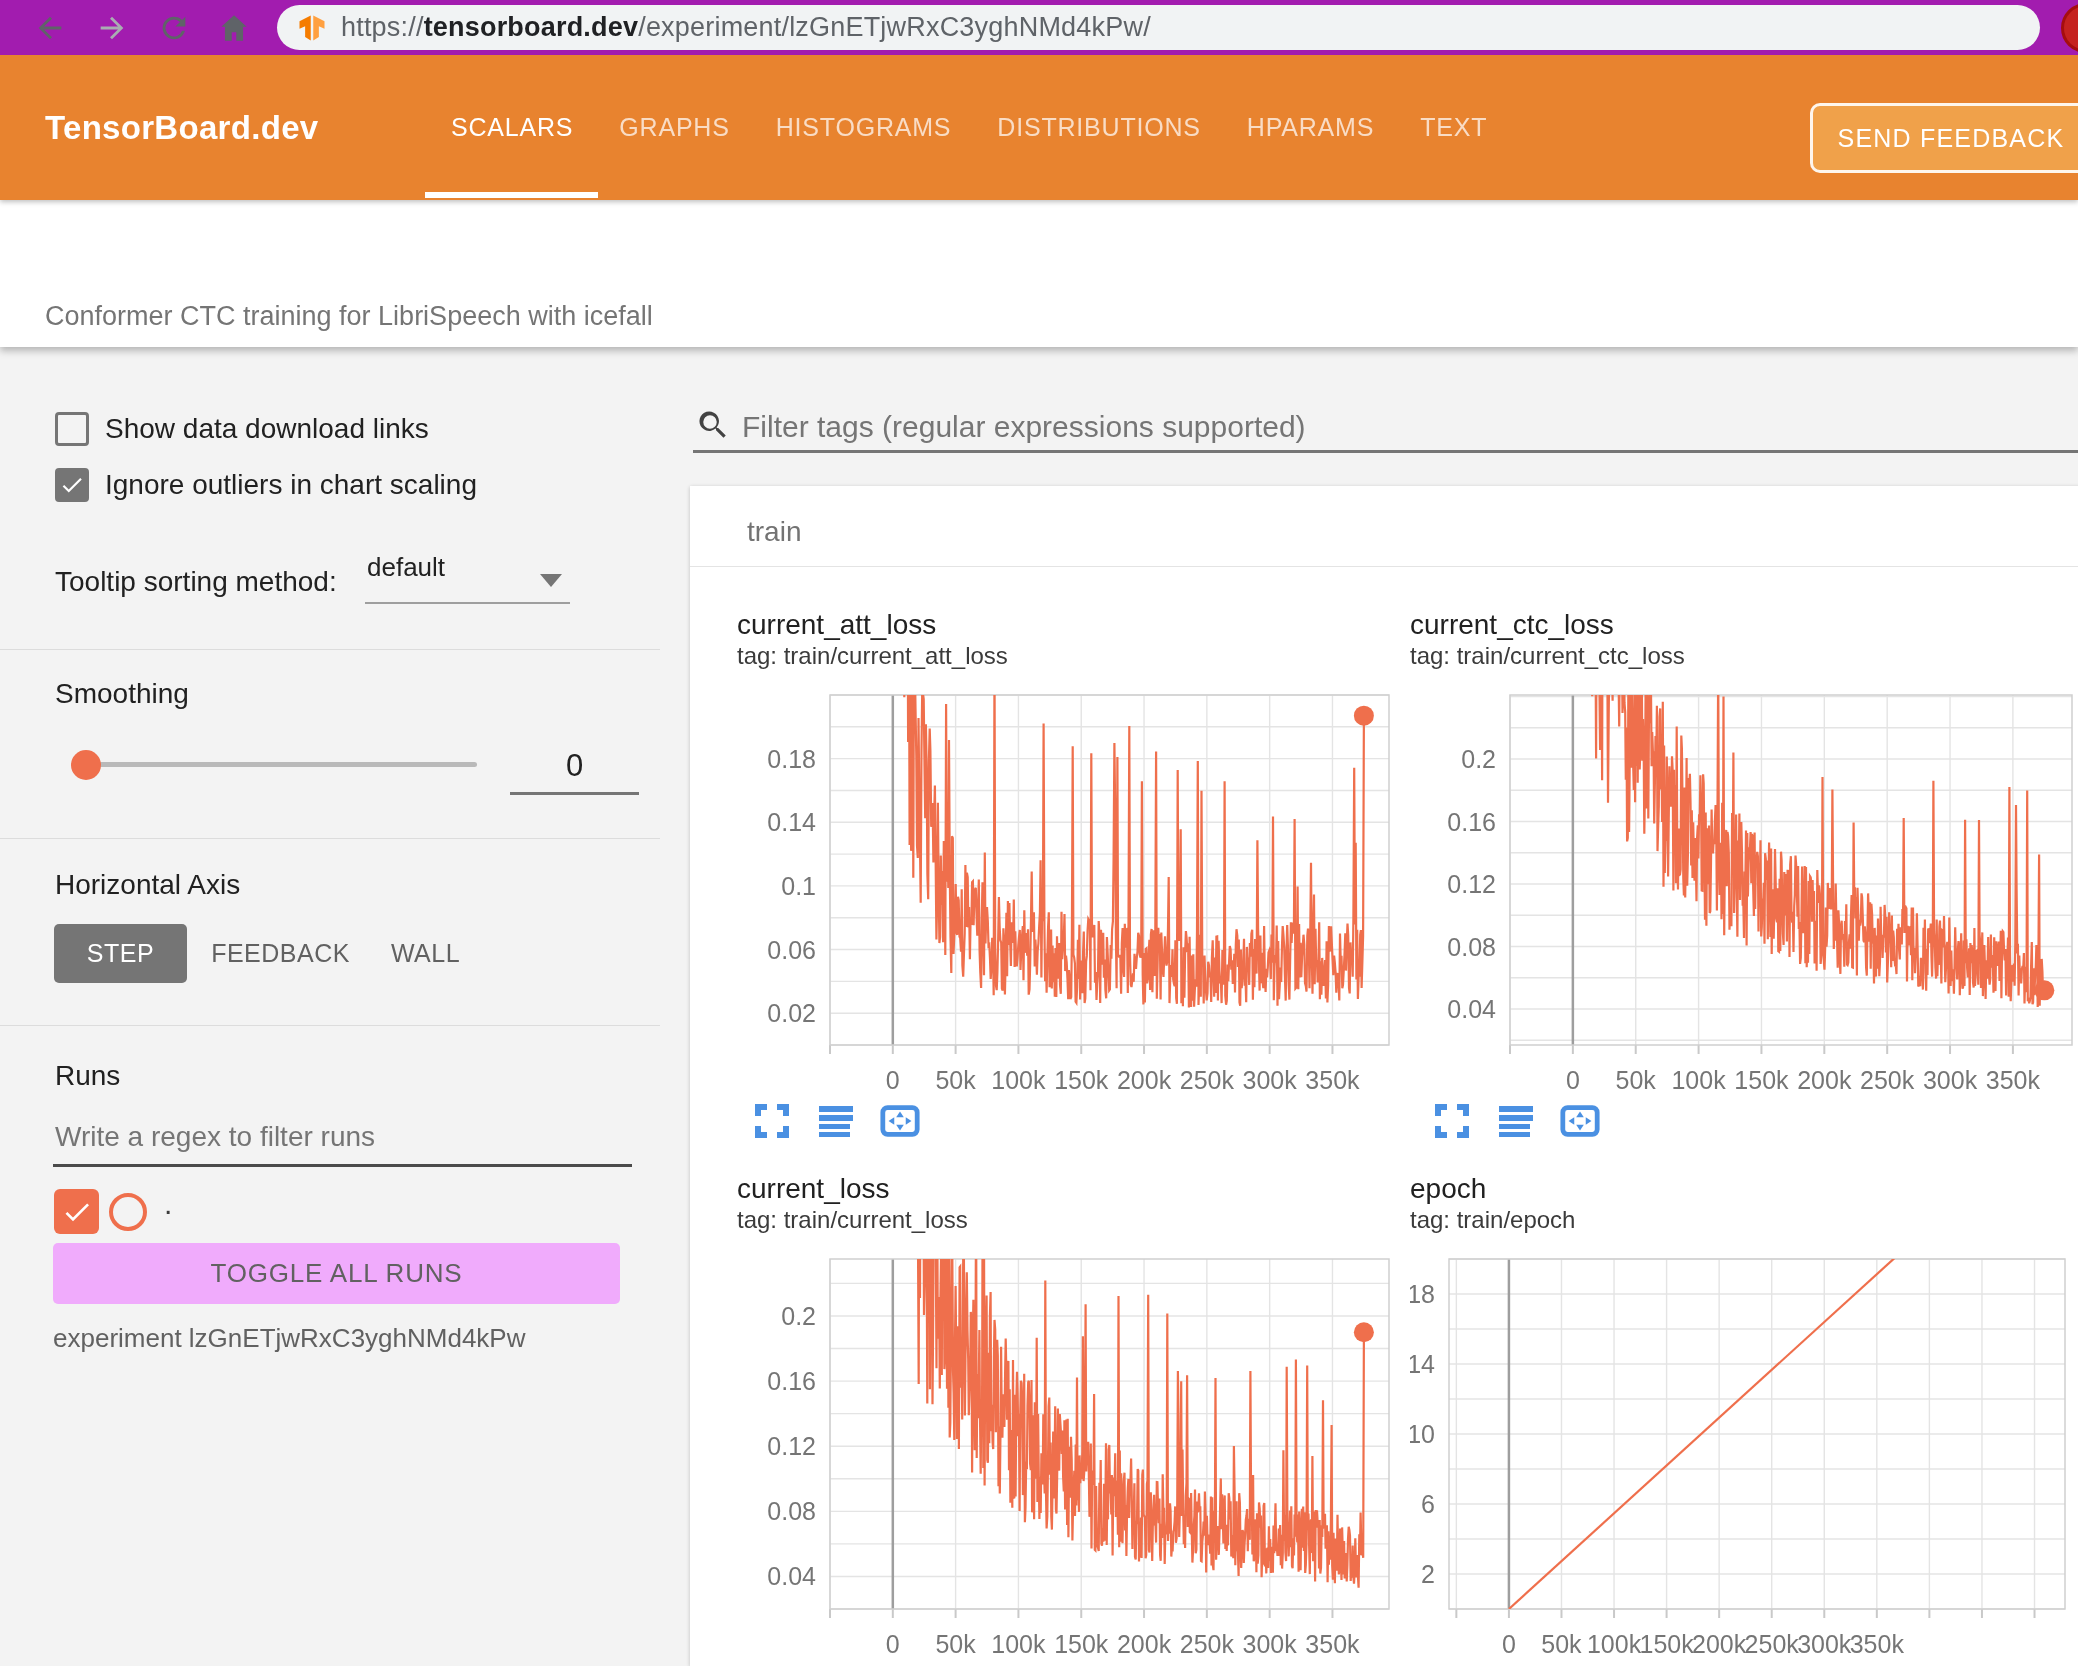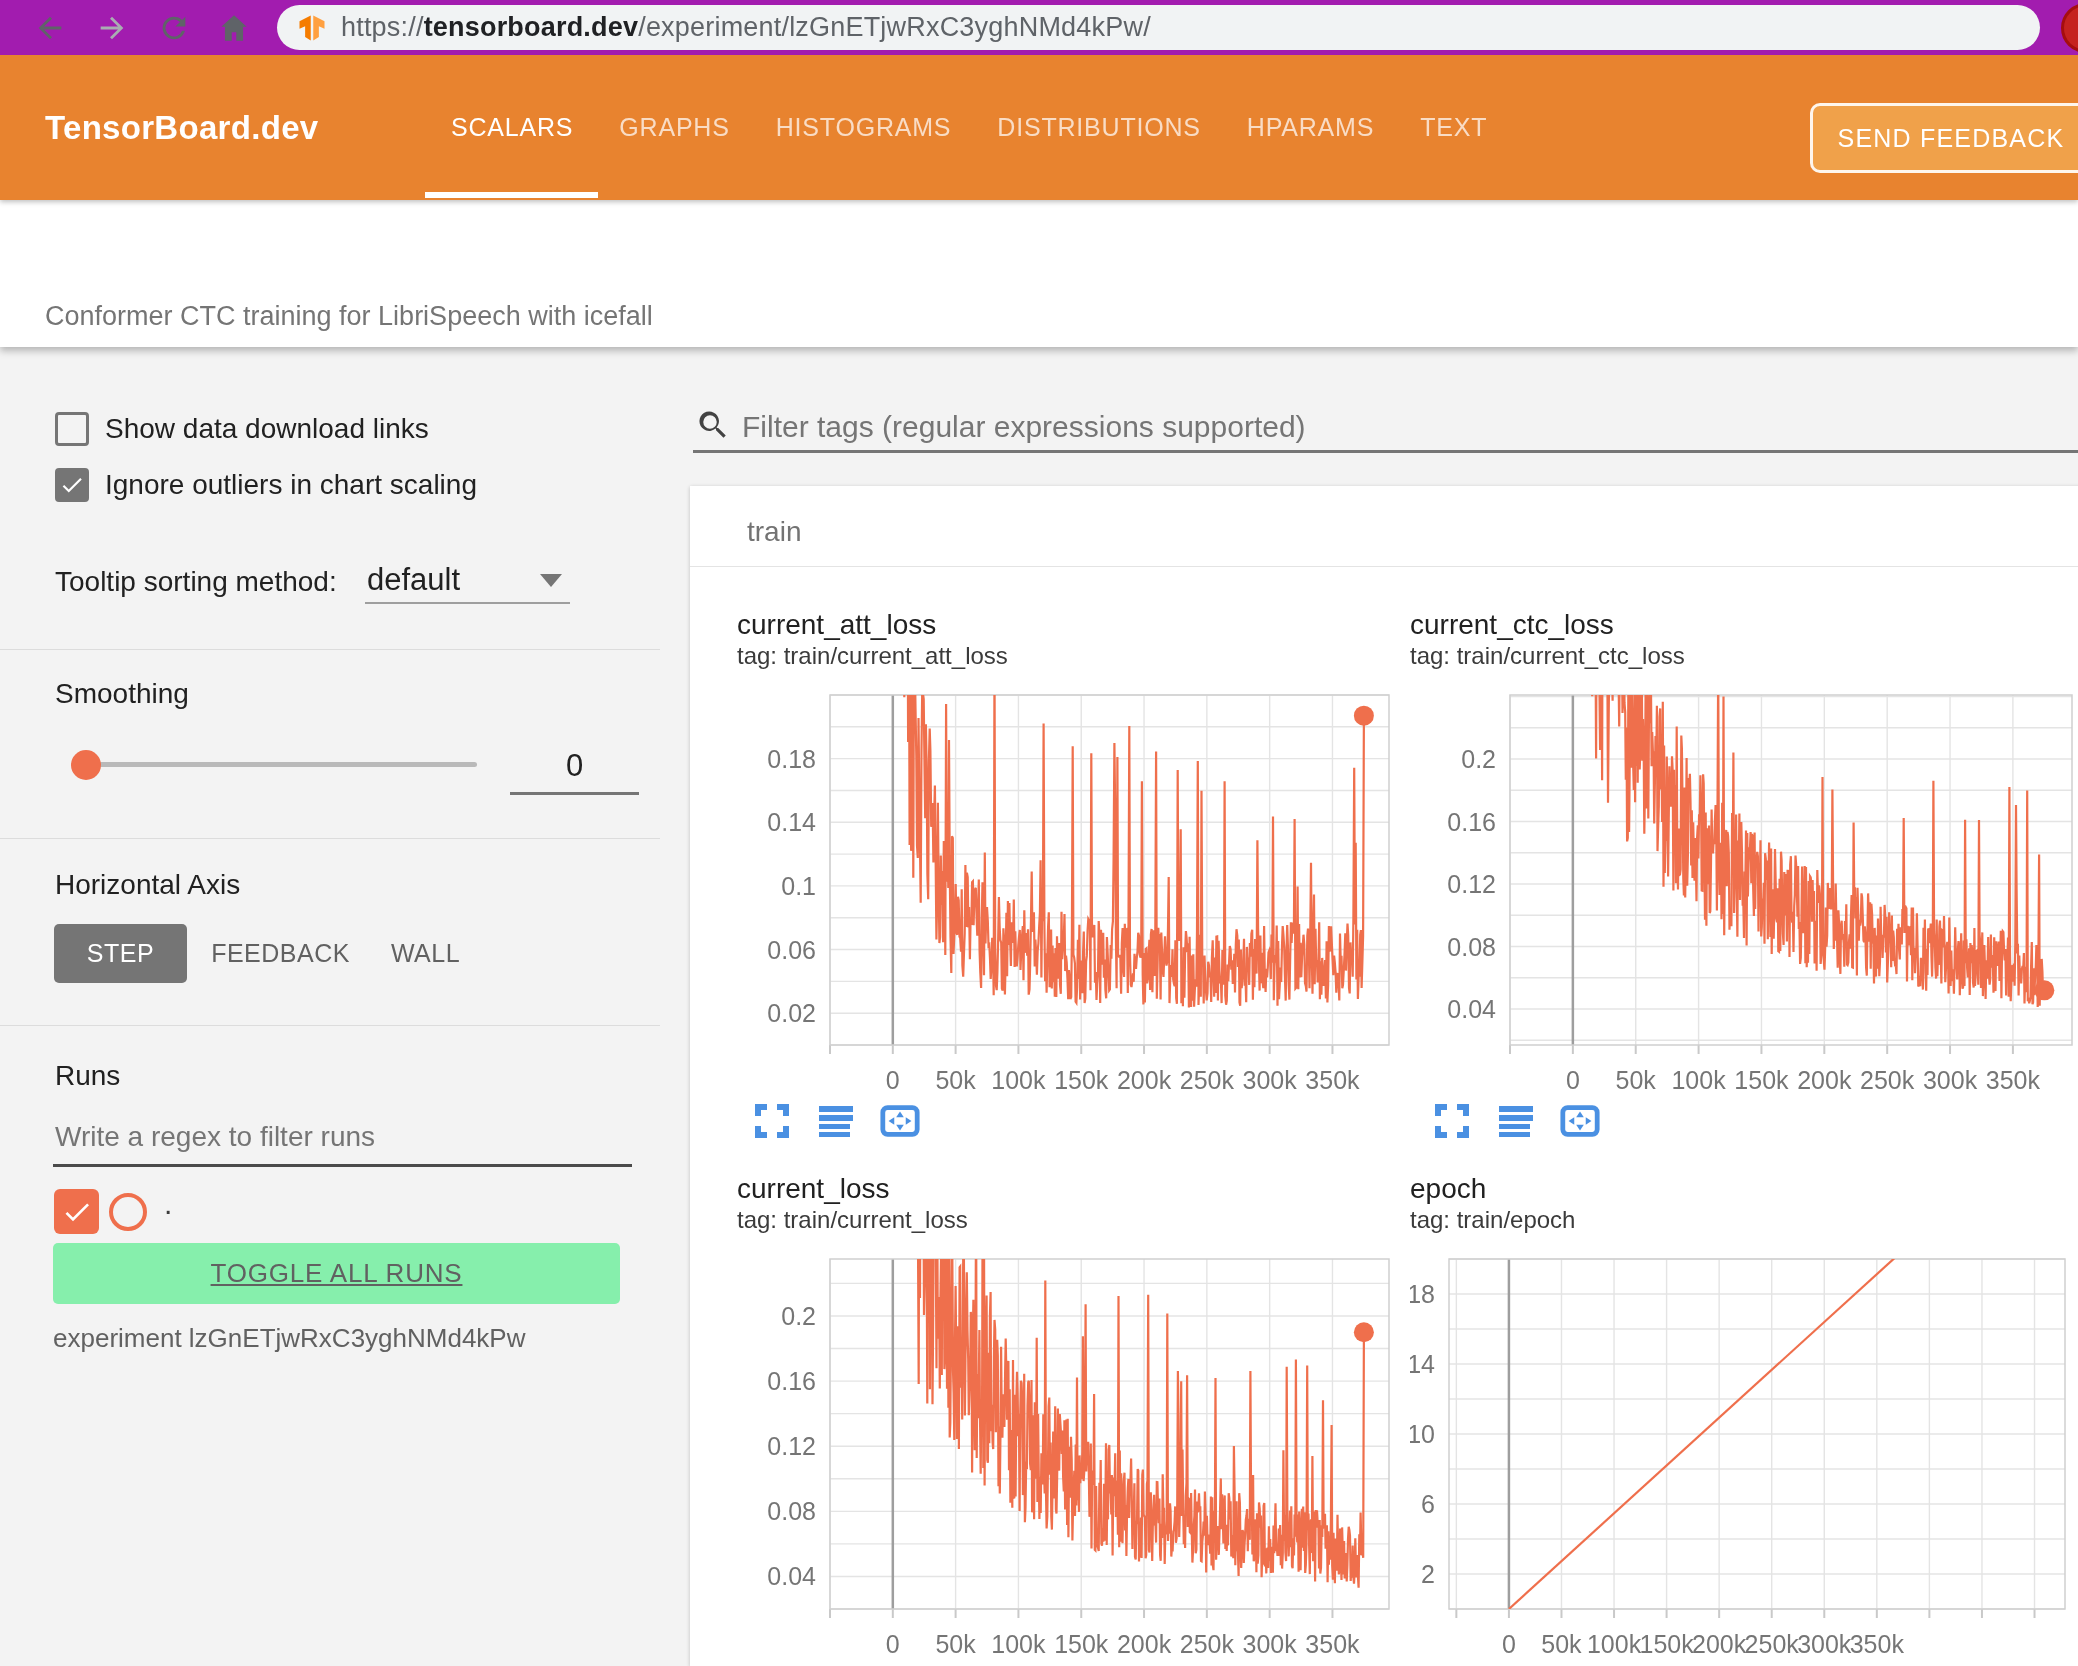--- a/index.html
+++ b/index.html
@@ -32,37 +32,37 @@
 
   
   .content{position:absolute;left:0;top:347px;width:2078px;height:1319px;background:#f3f3f3;overflow:hidden;z-index:1;}
 
   
   .cbx{position:absolute;width:34px;height:34px;border:3px solid #757575;border-radius:4px;box-sizing:border-box;cursor:pointer;}
   .cbx.checked{background:#757575;display:flex;align-items:center;justify-content:center;}
   .side-label{position:absolute;font-size:28px;color:#212121;line-height:34px;}
   .divider{position:absolute;left:0;width:660px;height:1px;background:#dcdcdc;}
   .dd-box{position:absolute;left:365px;top:205px;width:205px;height:50px;border-bottom:2px solid #9e9e9e;cursor:pointer;}
-  .dd-value{position:absolute;left:2px;top:10px;font-size:31px;color:#212121;}
+  .dd-value{position:absolute;left:2px;top:0;font-size:26px;color:#212121;}
   .dd-arrow{position:absolute;right:8px;top:22px;width:0;height:0;border-left:11px solid transparent;border-right:11px solid transparent;border-top:13px solid #757575;}
   .slider-track{position:absolute;left:85px;top:415px;width:392px;height:5px;background:#b9b9b9;border-radius:3px;cursor:pointer;}
   .slider-thumb{position:absolute;left:71px;top:403px;width:30px;height:30px;border-radius:50%;cursor:pointer;}
   .smooth-input{position:absolute;left:510px;top:393px;width:125px;height:50px;border:none;outline:none;background:transparent;
                 border-bottom:3px solid #757575;font-size:31px;text-align:center;color:#212121;font-family:inherit;}
   .axis-btn{position:absolute;top:577px;height:59px;display:flex;align-items:center;justify-content:center;font-size:25px;letter-spacing:.5px;cursor:pointer;box-sizing:border-box;}
   .axis-btn.sel{background:#757575;color:#fff;border-radius:5px;}
   .axis-btn.plain{color:#616161;}
   .regex-input{position:absolute;left:53px;top:763px;width:575px;height:52px;border:none;outline:none;background:transparent;
                border-bottom:3px solid #4a4a4a;font-size:28px;color:#212121;font-family:inherit;}
   .regex-input::placeholder{color:#757575;}
   .run-cbx{position:absolute;left:54px;top:842px;width:45px;height:45px;border-radius:6px;display:flex;align-items:center;justify-content:center;cursor:pointer;}
   .run-circle{position:absolute;left:109px;top:846px;width:38px;height:38px;border-radius:50%;border:4px solid;box-sizing:border-box;background:transparent;cursor:pointer;}
   .run-name{position:absolute;left:164px;top:840px;font-size:30px;color:#3c3c3c;}
-  .toggle-btn{position:absolute;left:53px;top:896px;width:567px;height:61px;background:#86efac;border-radius:5px;color:#616161;
-              font-size:26px;letter-spacing:.8px;display:flex;align-items:center;justify-content:center;cursor:pointer;text-decoration:underline;}
+  .toggle-btn{position:absolute;left:53px;top:896px;width:567px;height:61px;background:#f0abfc;border-radius:5px;color:#616161;
+              font-size:26px;letter-spacing:.8px;display:flex;align-items:center;justify-content:center;cursor:pointer;}
   .exp-label{position:absolute;left:53px;top:976px;font-size:26px;color:#616161;}
 
   
   .search-icon{position:absolute;left:695px;top:60px;}
   .search-input{position:absolute;left:740px;top:58px;width:1330px;height:42px;border:none;outline:none;background:transparent;
                 font-size:30px;color:#212121;font-family:inherit;}
   .search-input::placeholder{color:#757575;}
   .search-line{position:absolute;left:693px;top:103px;width:1385px;height:3px;background:#757575;}
   .card{position:absolute;left:690px;top:139px;width:1420px;height:1180px;background:#fff;box-shadow:0 1px 4px rgba(0,0,0,.22);}
   .train-label{position:absolute;left:57px;top:30px;font-size:28px;color:#737373;cursor:pointer;}

